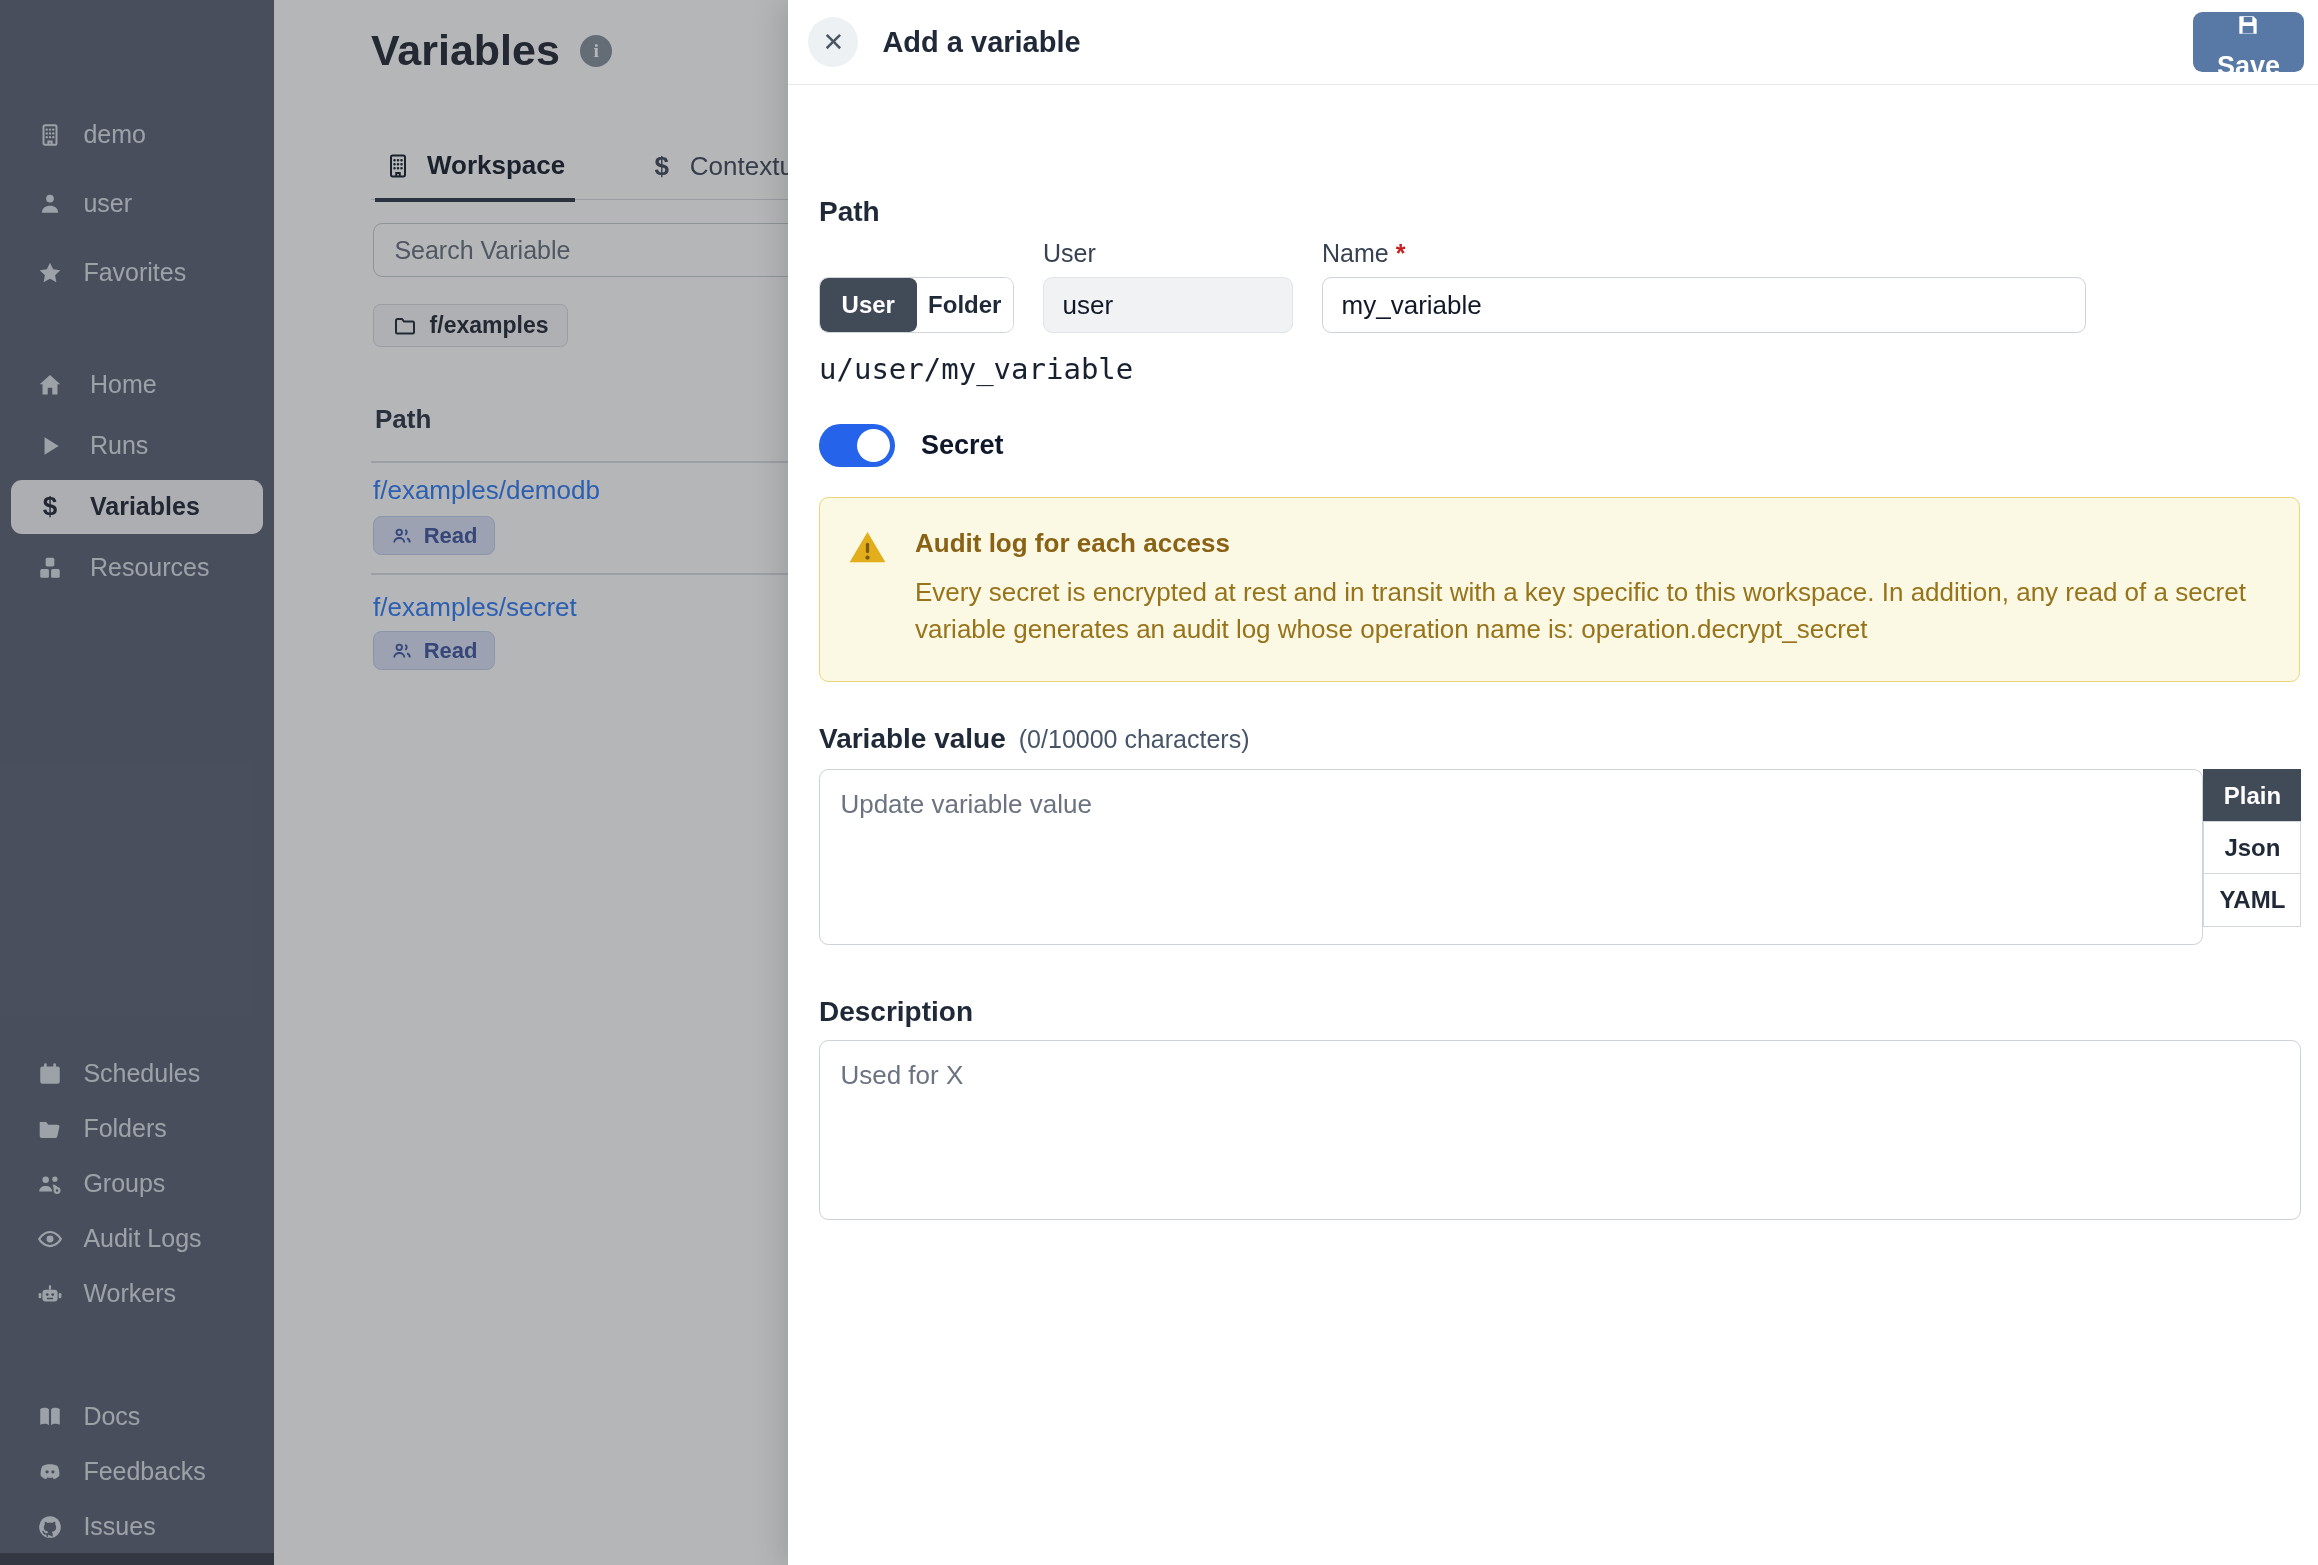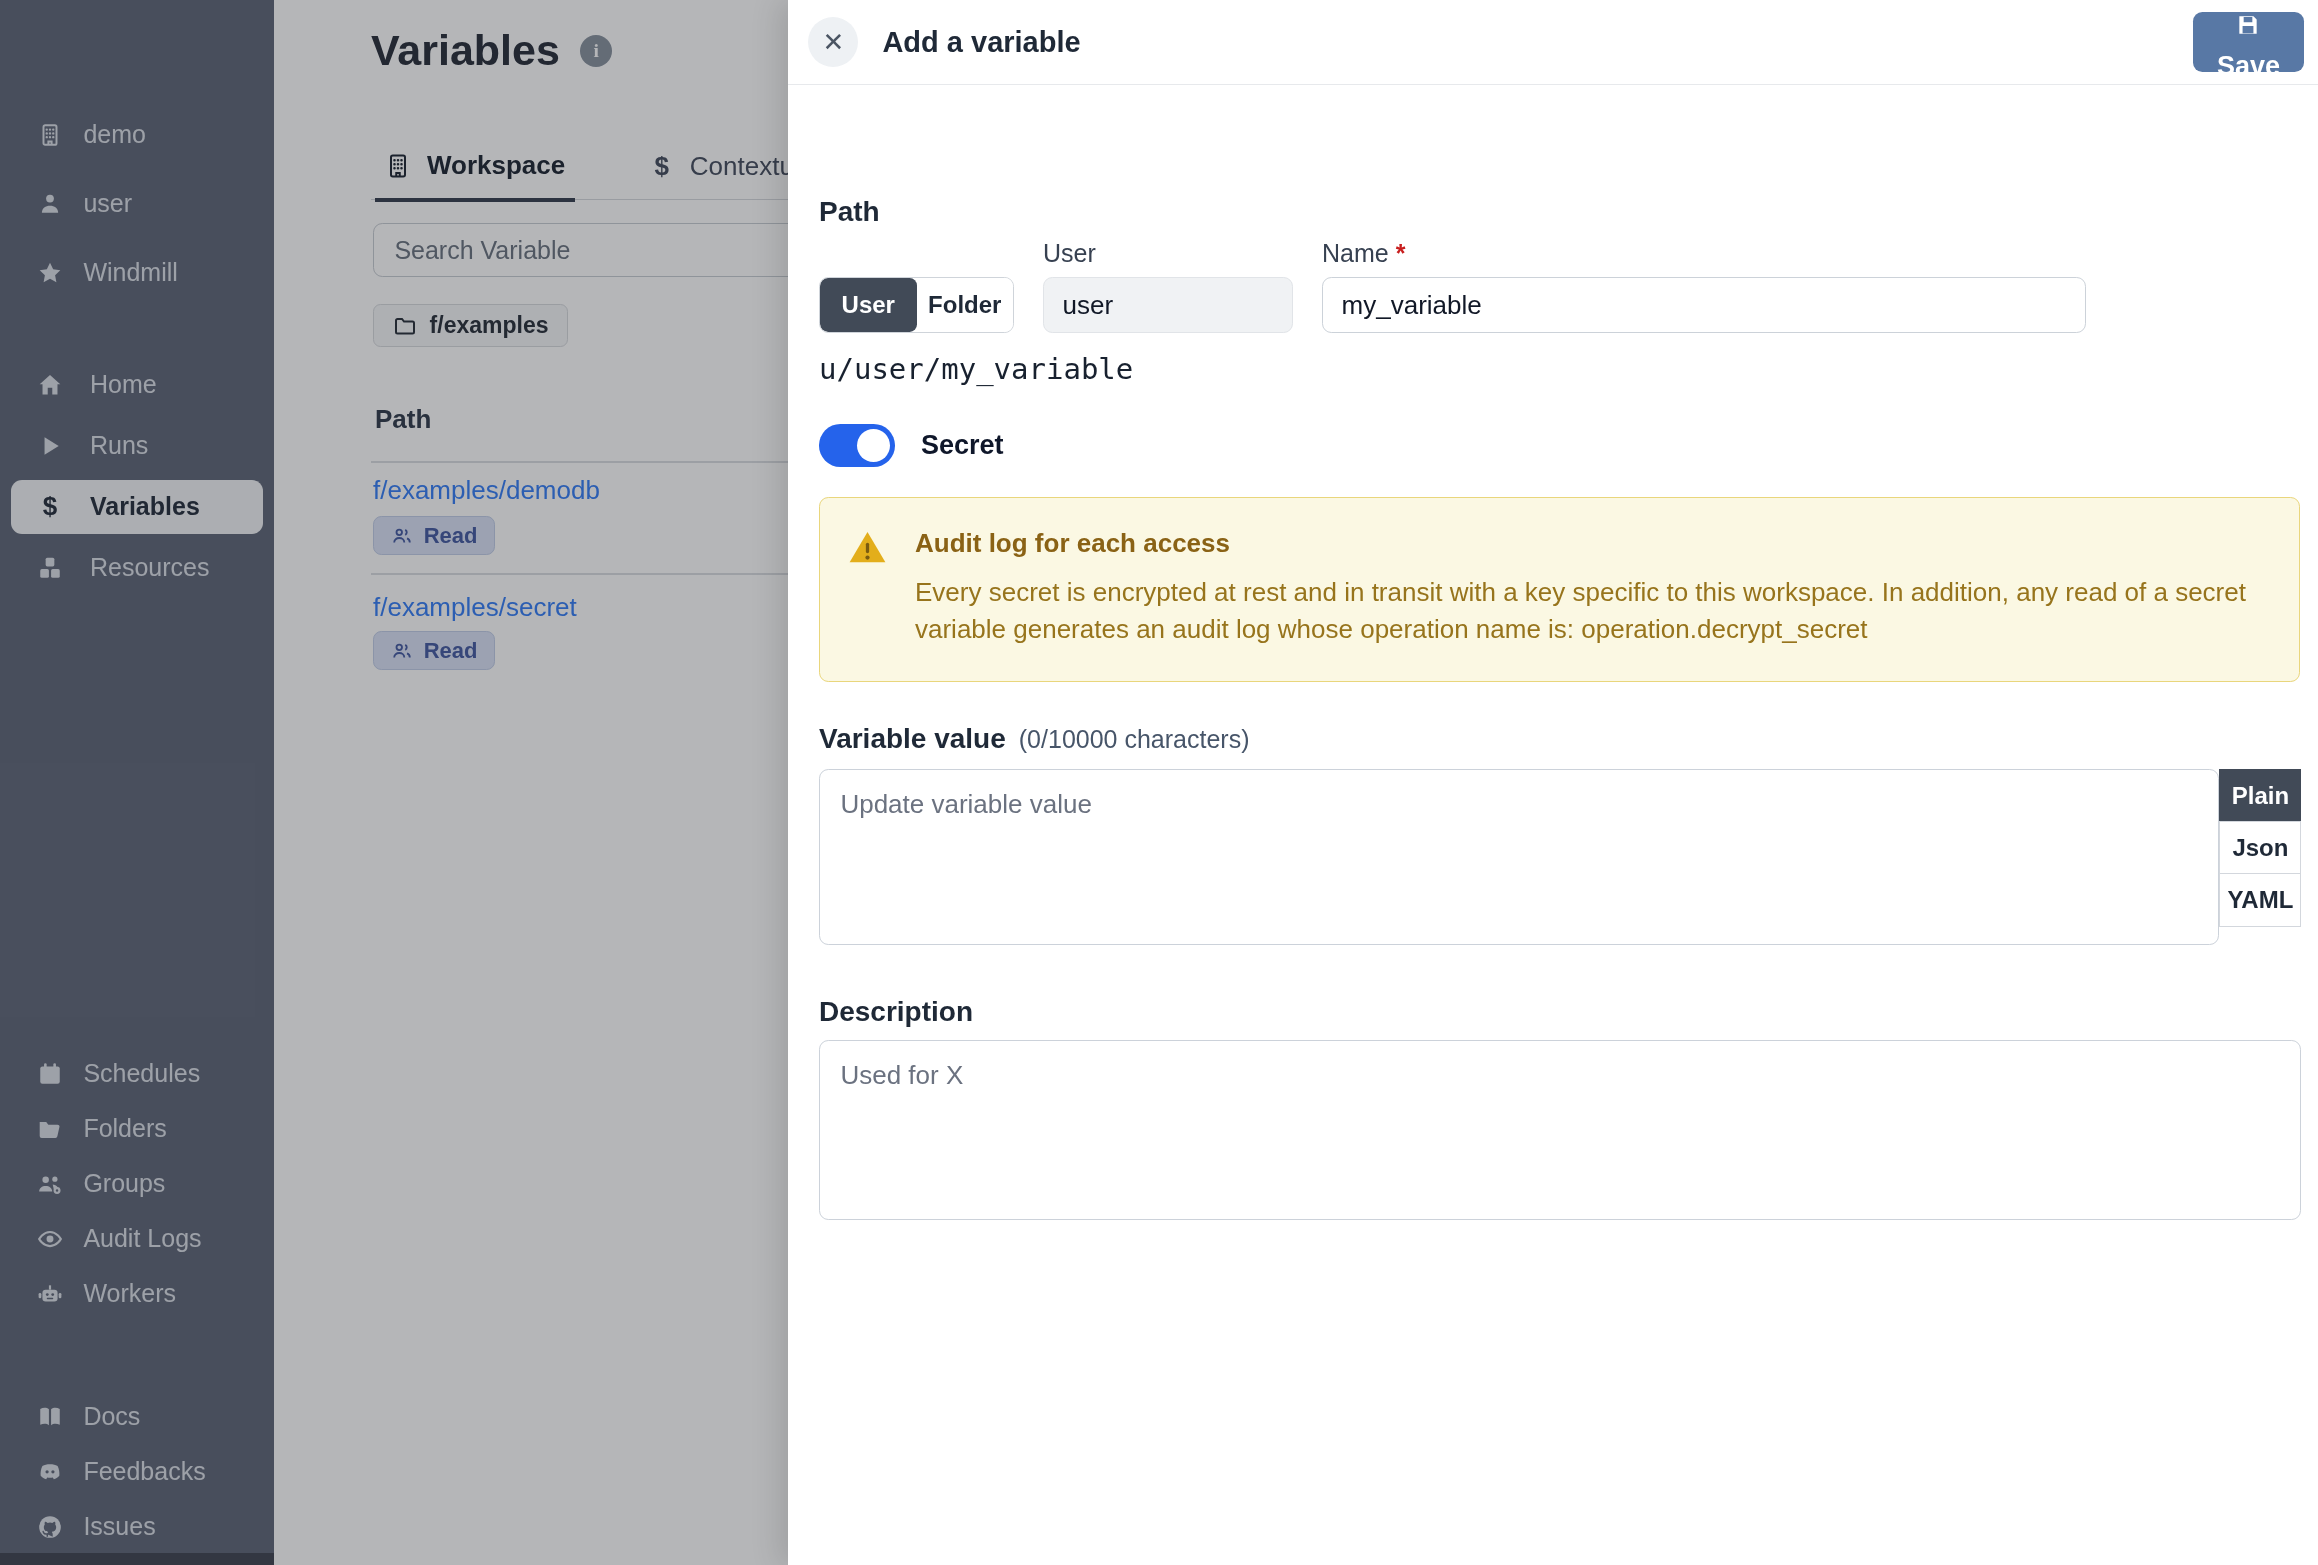--- a/index.html
+++ b/index.html
@@ -102,21 +102,21 @@
   .warn-title { font-size:26px; font-weight:700; color:#8a6215; margin-bottom:15px; }
   .warn-body { font-size:26px; color:#97741c; line-height:37px; grid-column:2; max-width:1336px; }
   .value-label-row { position:absolute; left:31px; top:638px; display:flex; align-items:baseline; gap:13px; }
   .value-heading { font-size:28px; font-weight:700; color:#1f2937; }
   .value-counter { font-size:25px; color:#475569; }
   .value-wrap { position:absolute; left:31px; right:17.6px; top:684px; display:flex; align-items:flex-start; }
   .value-textarea { flex:1; height:176px; border:1.9px solid #ccd2da; border-radius:9.3px;
     font-size:26px; color:#111827; padding:18.6px 20.4px; resize:none; outline:none;
     font-family:"Liberation Sans", sans-serif; }
   textarea::placeholder { color:#6b7280; }
-  .fmt-tabs { width:82px; display:flex; flex-direction:column; }
+  .fmt-tabs { width:98px; display:flex; flex-direction:column; }
   .fmt-tab { height:54px; border:1.9px solid #d3d7dd; margin-top:-1.9px; background:#fff;
     font-size:24px; font-weight:700; color:#1f2937; display:flex; align-items:center;
     justify-content:center; cursor:pointer; font-family:"Liberation Sans", sans-serif; }
   .fmt-tab:first-child { margin-top:0; }
   .fmt-tab.sel { background:#414a57; color:#fff; border-color:#414a57; }
   .desc-h { top:911px; }
   .desc-wrap { position:absolute; left:31px; right:17.6px; top:955px; }
   .desc-textarea { width:100%; height:180px; border:1.9px solid #ccd2da; border-radius:9.3px;
     font-size:26px; color:#111827; padding:18.6px 20.4px; resize:none; outline:none;
     font-family:"Liberation Sans", sans-serif; }
@@ -148,21 +148,21 @@
           </svg>
         </span>
         <span>user</span>
       </div>
       <div class="nav-item">
         <span>
           <svg width="26" height="26" viewBox="0 0 24 24" fill="#dde1e8">
             <path d="M12 2.5l2.9 6 6.6.9-4.8 4.6 1.2 6.5L12 17.4 6.1 20.5l1.2-6.5L2.5 9.4l6.6-.9z"></path>
           </svg>
         </span>
-        <span>Windmill</span>
+        <span>Favorites</span>
       </div>
     </div>
 
     <div class="nav-group g2">
       <div class="nav-item">
         <span>
           <svg width="26" height="26" viewBox="0 0 24 24" fill="#dde1e8">
             <path d="M12 2.8l9.5 8.4h-2.6v9.6h-4.8v-6.2h-4.2v6.2H5.1v-9.6H2.5z"></path>
           </svg>
         </span>

